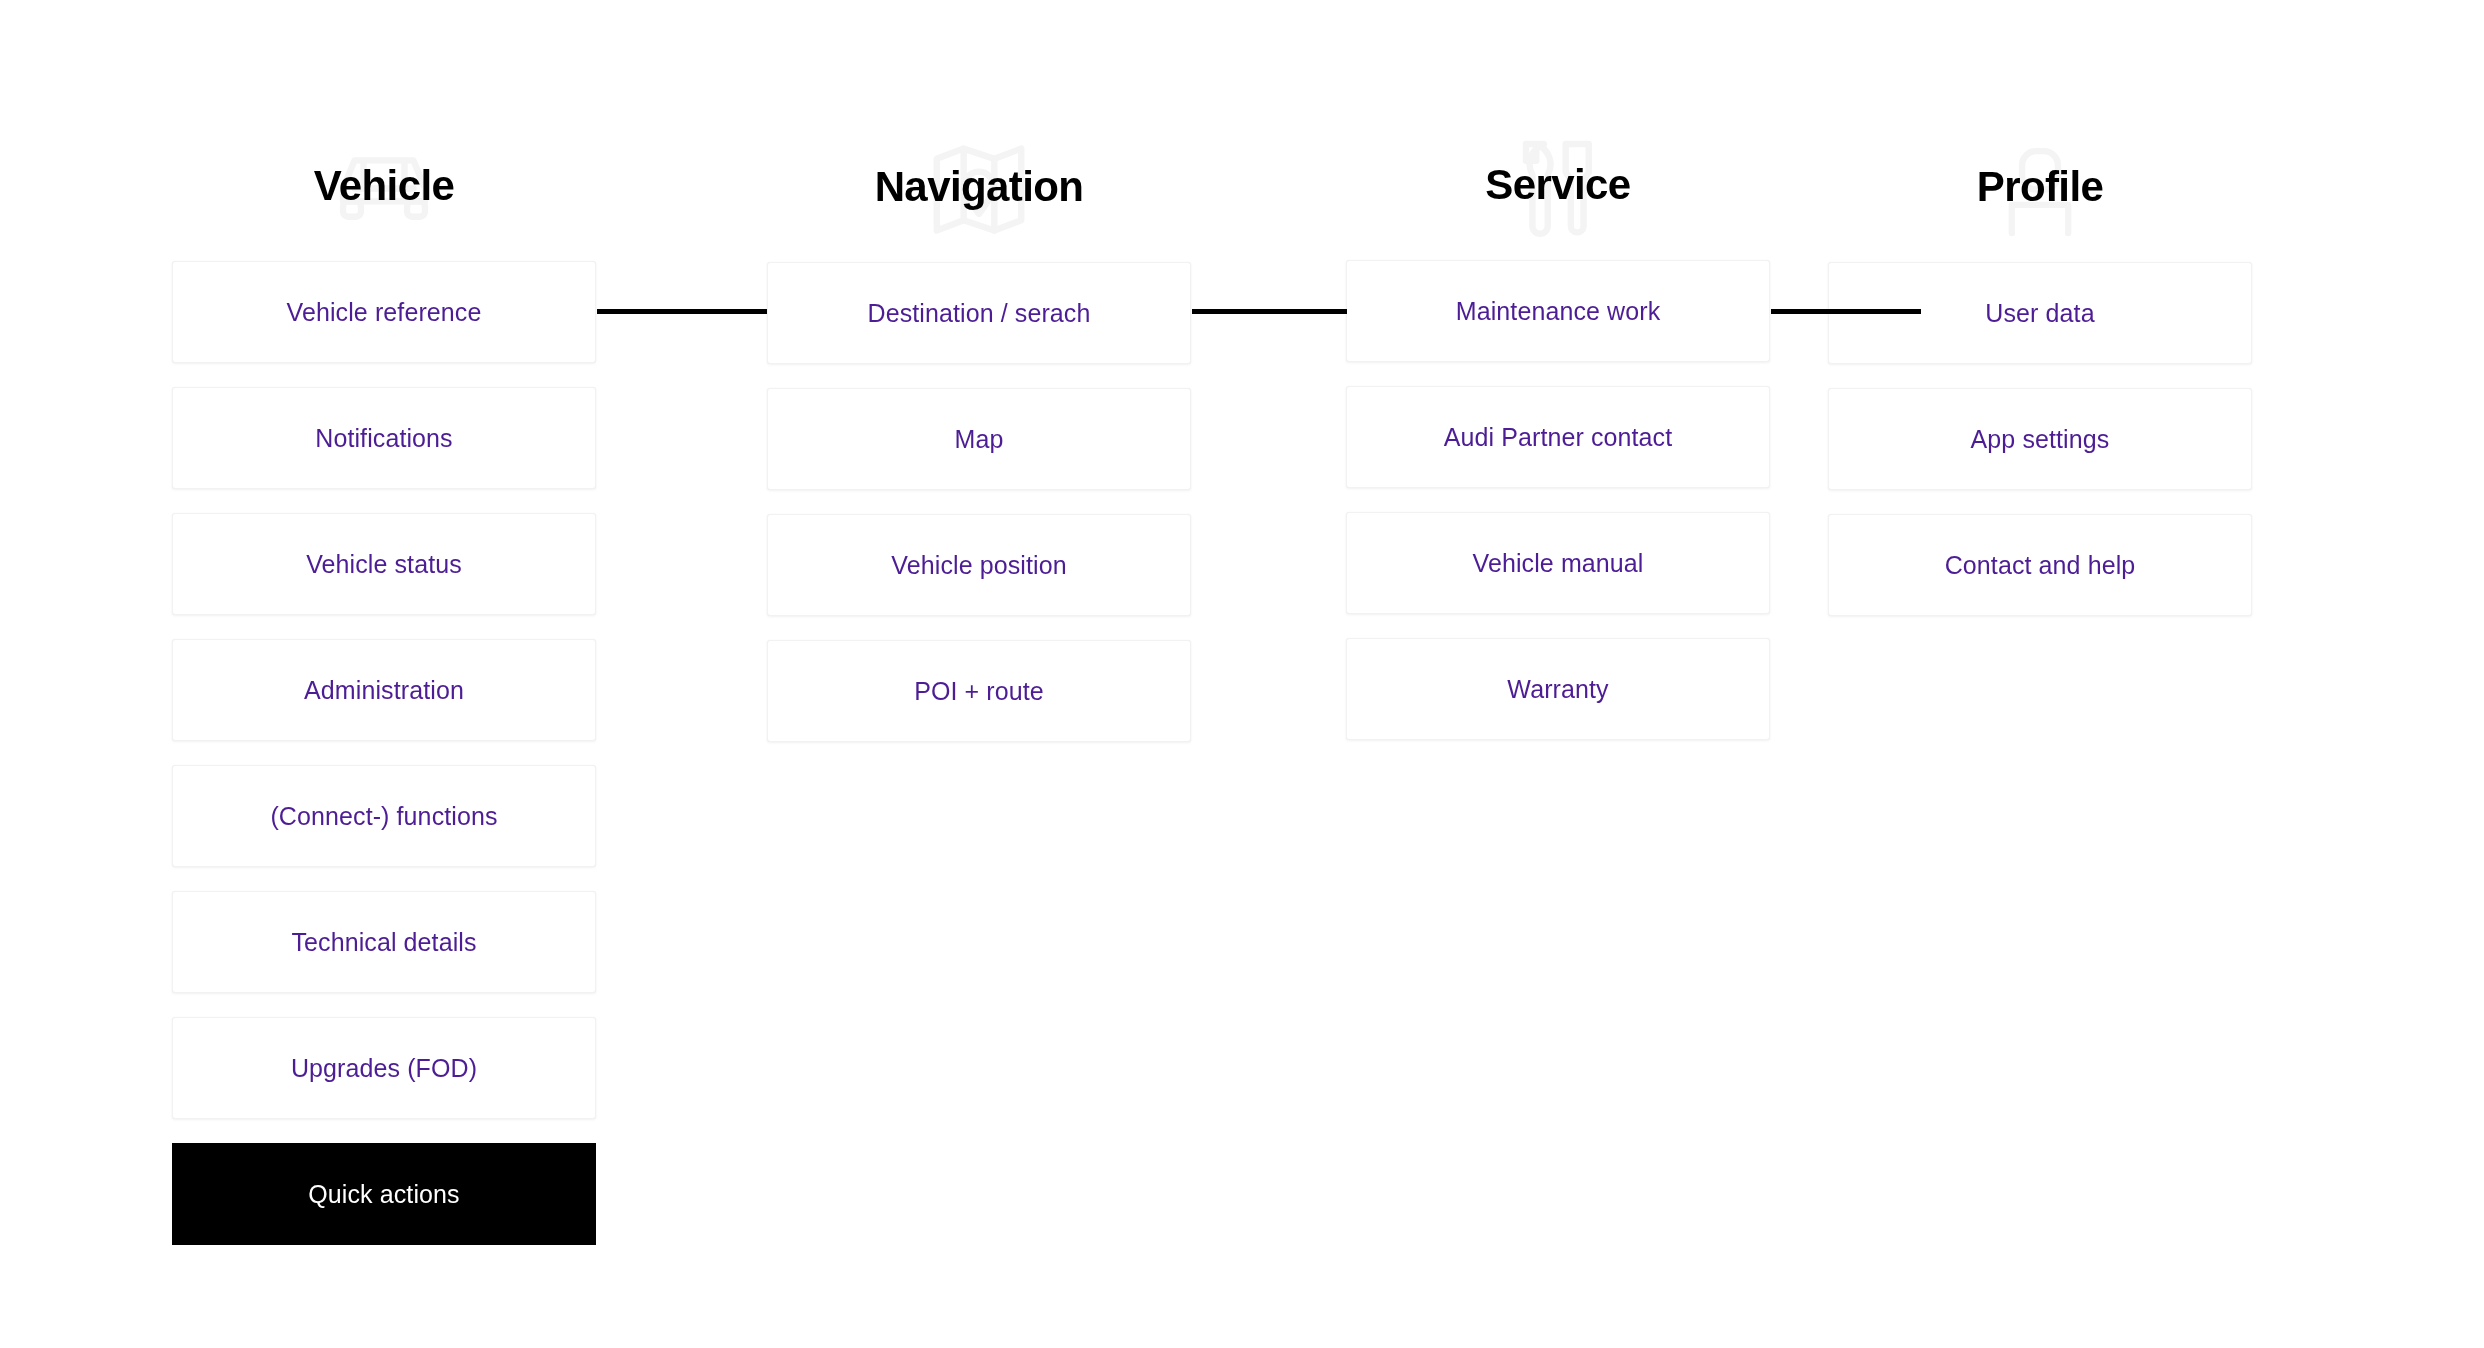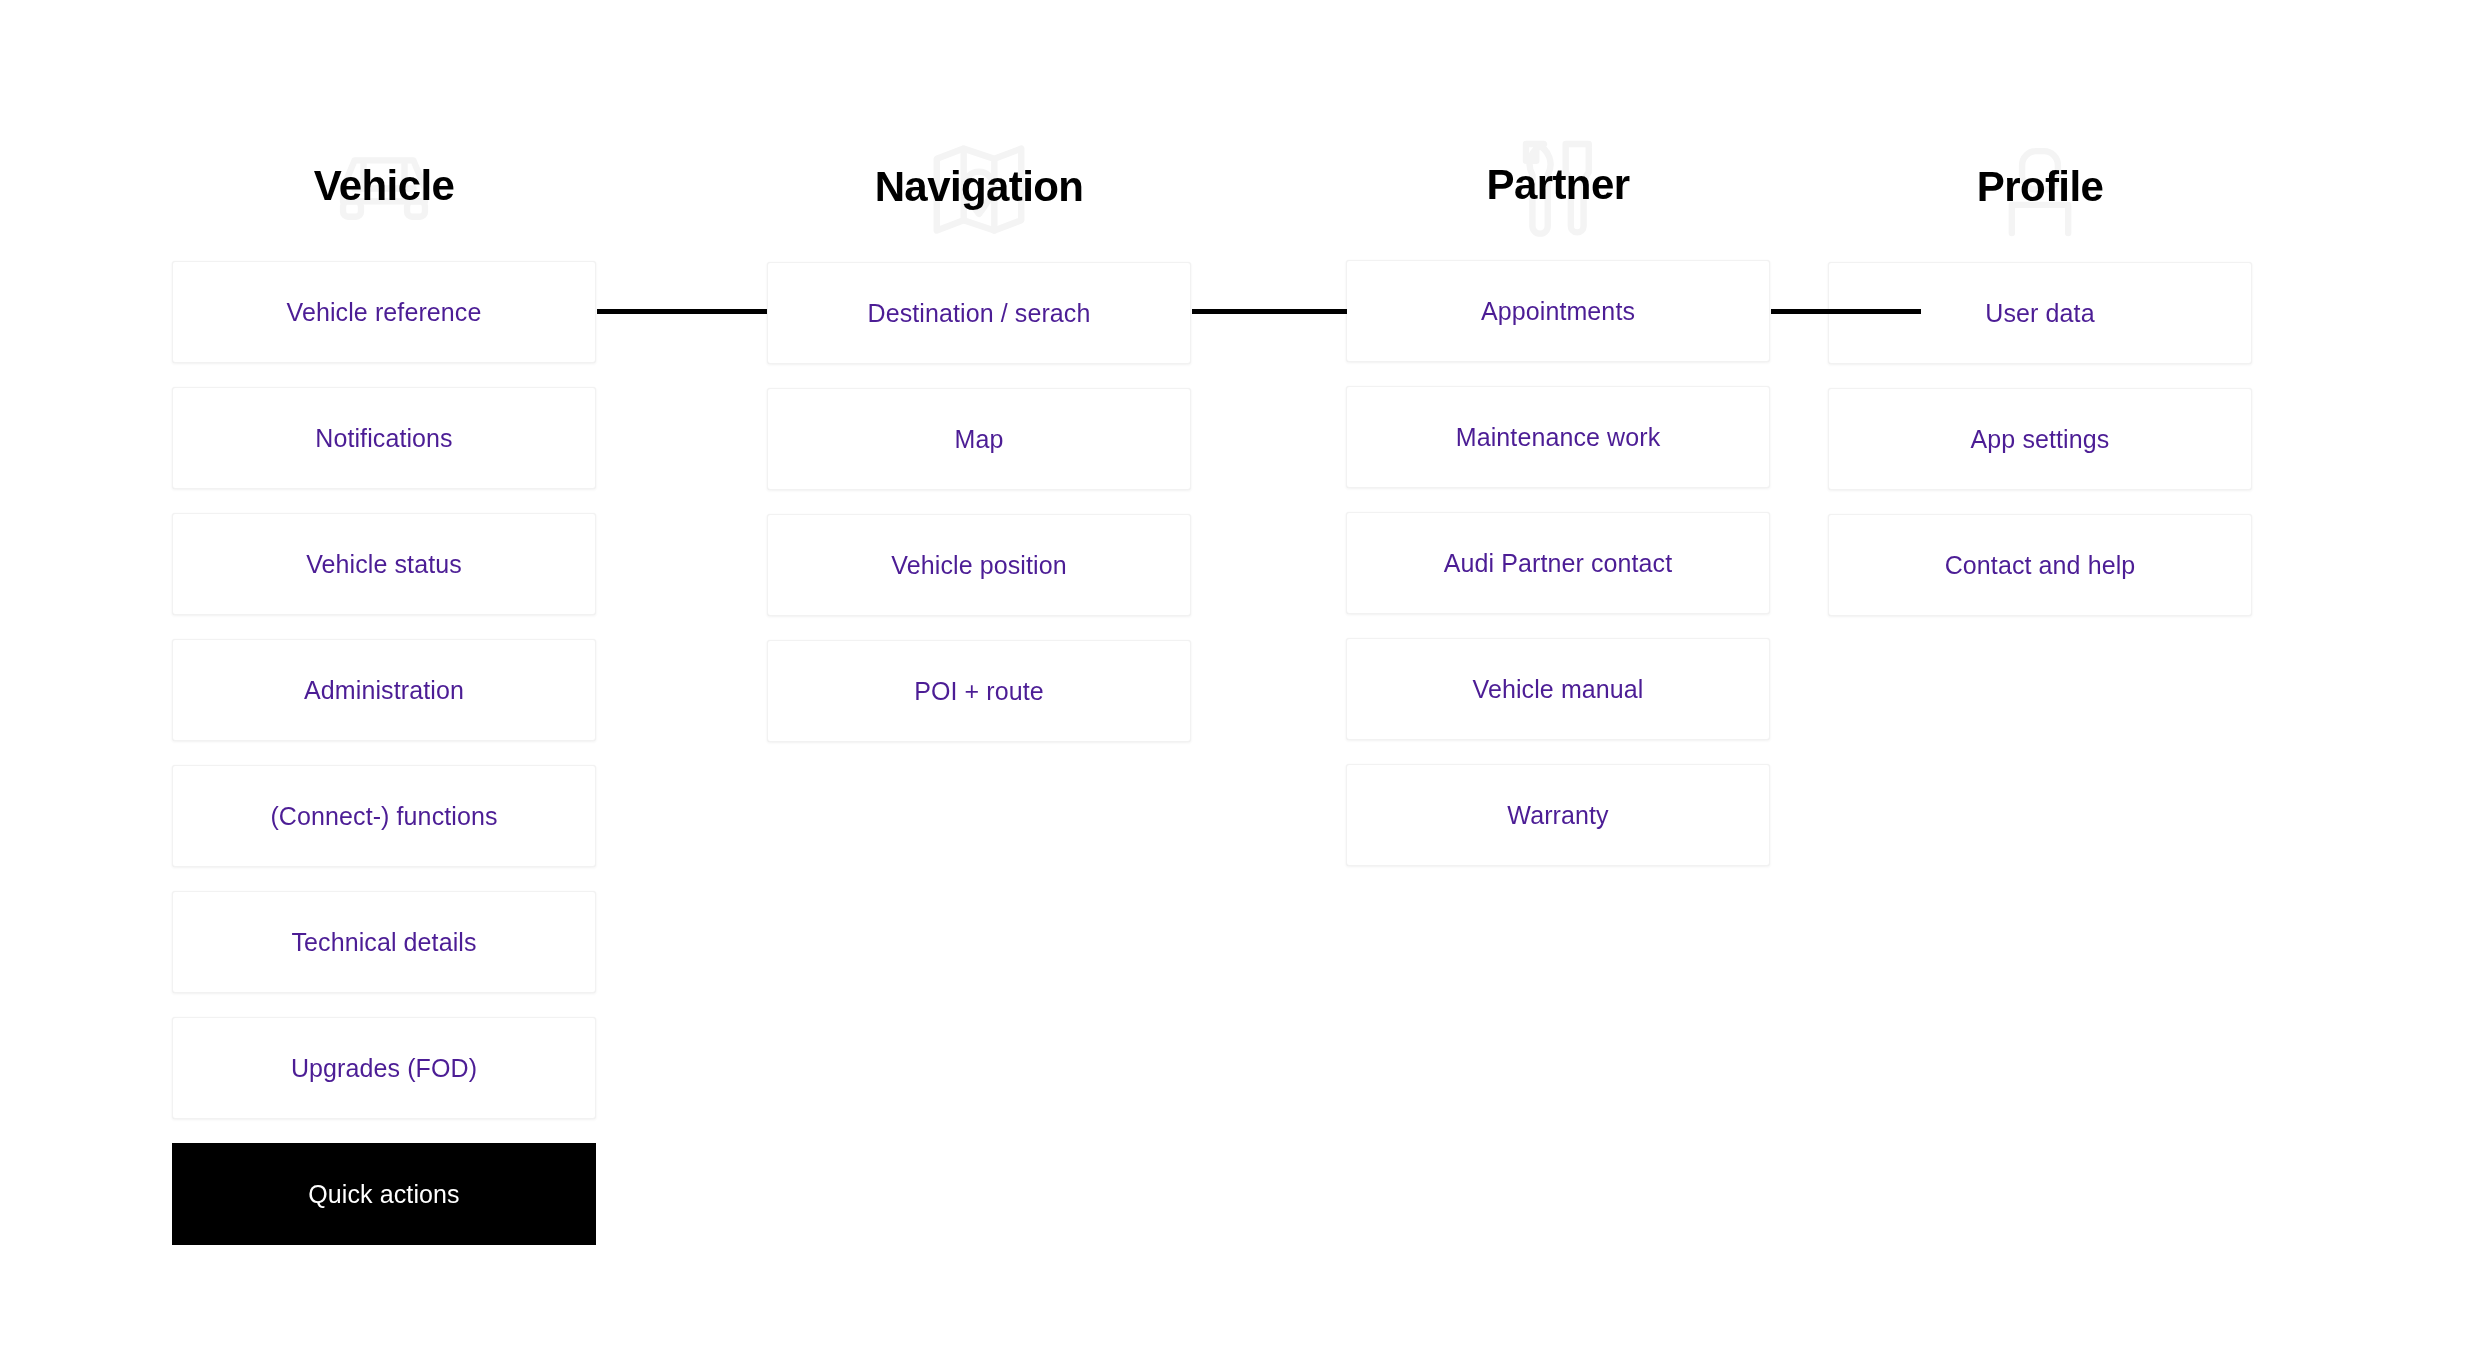--- a/index.html
+++ b/index.html
@@ -161,24 +161,23 @@
   </div>
 
   <div class="column" style="left:1346px; top:110px;">
     <div class="col-head">
       <div class="watermark">
         <svg viewBox="0 0 100 100">
           <path d="M30 18 L30 31 L38 31 L38 18 C48 22 52 33 47 42 L47 82 a6 6 0 0 1 -12 0 L35 42 C30 33 34 22 44 18 Z" transform="translate(-5,0)"></path>
           <path d="M60 18 L72 18 L72 40 L68 46 L68 82 a5 5 0 0 1 -10 0 L58 46 L54 40 L54 18 Z" transform="translate(2,0)"></path>
         </svg>
       </div>
-      <div class="col-head-title">Partner</div>
-    </div>
-    <div class="cards">
-      <div class="card">Appointments</div>
+      <div class="col-head-title">Service</div>
+    </div>
+    <div class="cards">
       <div class="card">Maintenance work</div>
       <div class="card">Audi Partner contact</div>
       <div class="card">Vehicle manual</div>
       <div class="card">Warranty</div>
     </div>
   </div>
 
   <div class="column" style="left:1828px; top:112px;">
     <div class="col-head">
       <div class="watermark">

